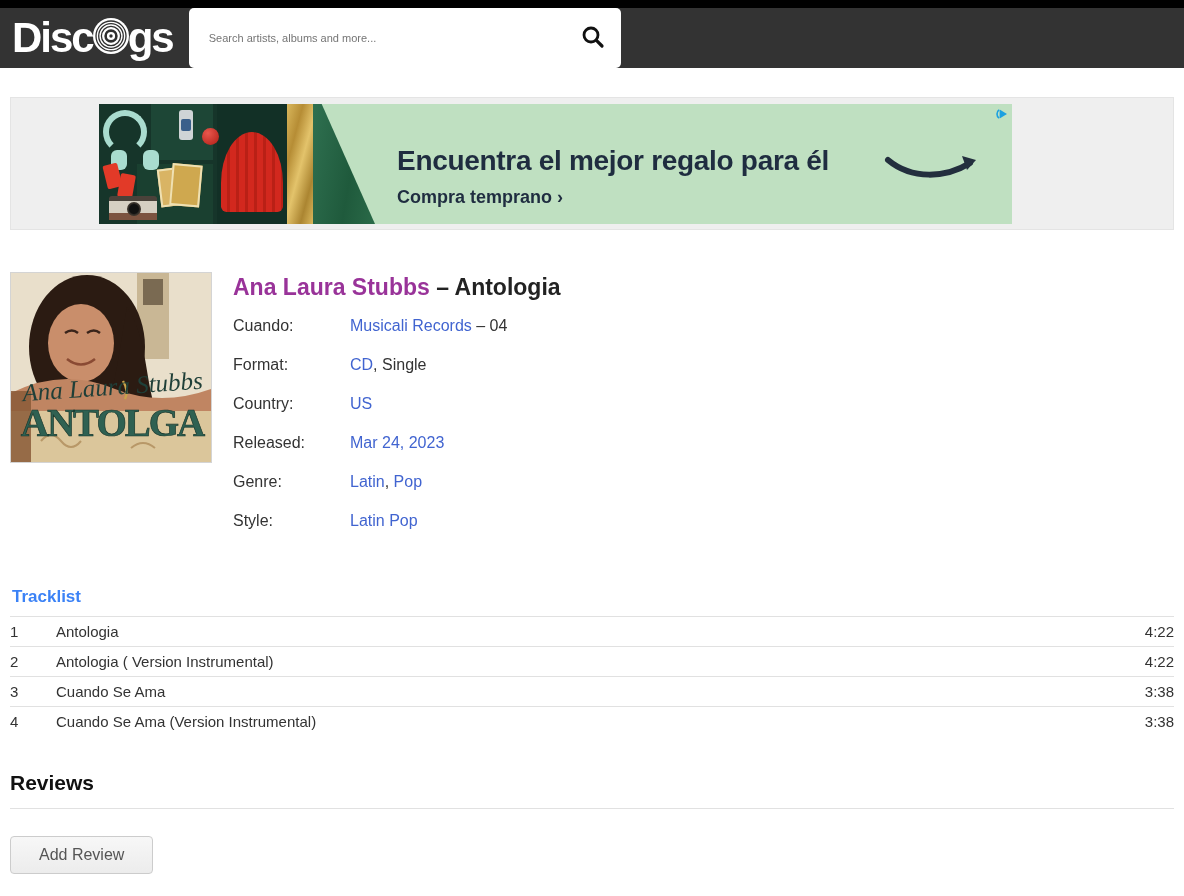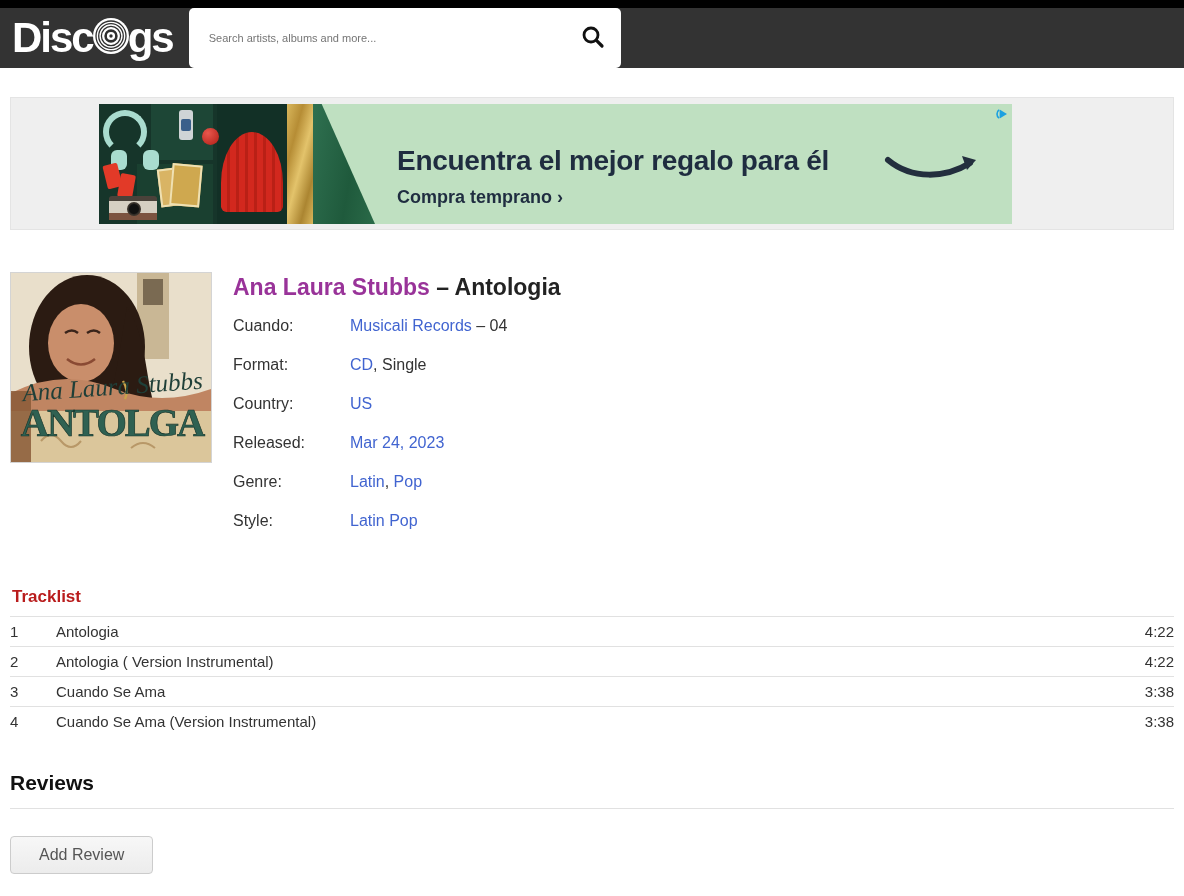--- a/index.html
+++ b/index.html
@@ -77,21 +77,21 @@
   .cover { width:202px; height:191px; border:1px solid #d4d4d4; background:#fff; cursor:pointer; flex:none; }
   .release-info { margin-left:21px; flex:1; }
   h1.release-title { font-size:23px; margin:2px 0 16px; color:#222; }
   .artist-link { color:#993399; text-decoration:none; cursor:pointer; }
   .info-row { font-size:16px; margin-bottom:21px; }
   .info-label { display:inline-block; width:117px; color:#333; }
   a.blue { color:#4164d0; text-decoration:none; cursor:pointer; }
 
   
   .tracklist { margin-top:36px; }
-  .tracklist h3 { font-size:17px; margin:0 0 9px 2px; color:#b91c1c; }
+  .tracklist h3 { font-size:17px; margin:0 0 9px 2px; color:#3b82f6; }
   table.tracks { width:100%; border-collapse:collapse; font-size:15px; }
   table.tracks td { border-top:1px solid #e1e1e1; height:30px; padding:0; color:#333; }
   td.pos { width:46px; padding-left:6px; }
   td.dur { width:70px; text-align:right; padding-right:12px; }
 
   
   .reviews { margin-top:34px; }
   .reviews h2 { font-size:21px; margin:0; color:#111; }
   .reviews hr { border:none; border-top:1px solid #e1e1e1; margin:13px 0 0; }
   .add-review { margin-top:27px; padding:9px 28px; font-size:16px; color:#555;

